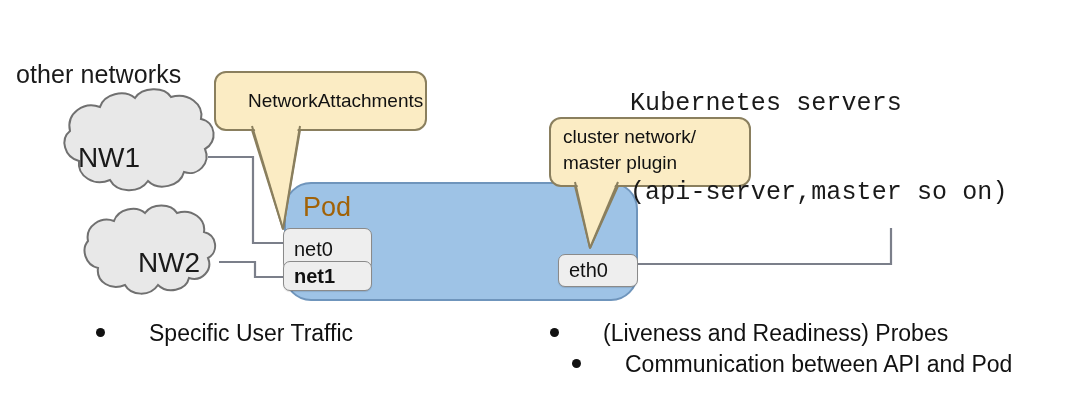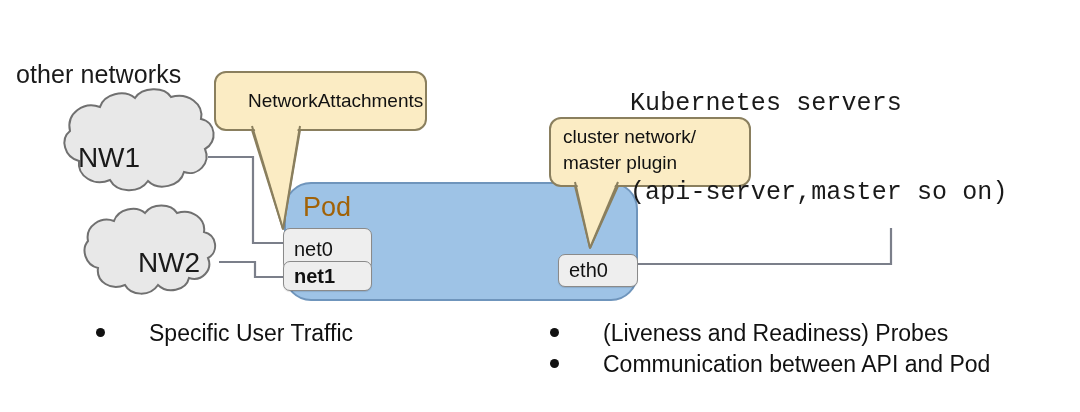--- a/index.html
+++ b/index.html
@@ -95,21 +95,21 @@
     height: 9px;
     border-radius: 50%;
     background: #111111;
     margin-right: 44px;
     flex: none;
     position: relative;
     top: -4px;
   }
   #bullet-left-0  { left: 96px;  top: 320px; }
   #bullet-right-0 { left: 550px; top: 320px; }
-  #bullet-right-1 { left: 550px; top: 351px; }
+  #bullet-right-1 { left: 572px; top: 351px; }
 </style>
 </head>
 <body>
 
 <div id="canvas">
 
   <svg id="diagram-svg" viewBox="0 0 1080 412" xmlns="http://www.w3.org/2000/svg">
 
     <rect x="285" y="183" width="352" height="117" rx="26" ry="26" fill="#9ec3e6" stroke="#6f95bc" stroke-width="2"></rect>
 

